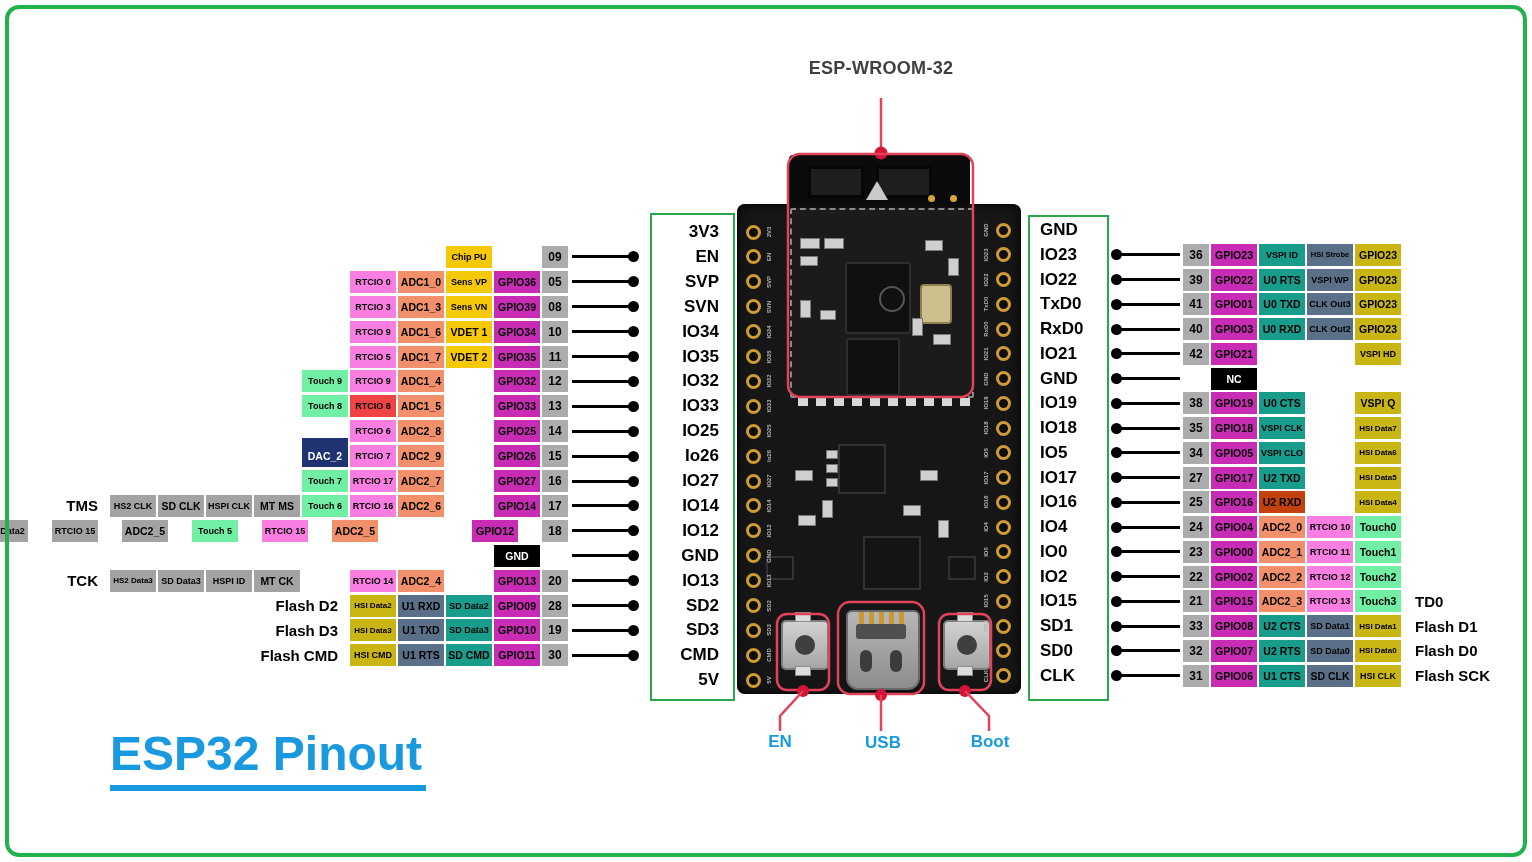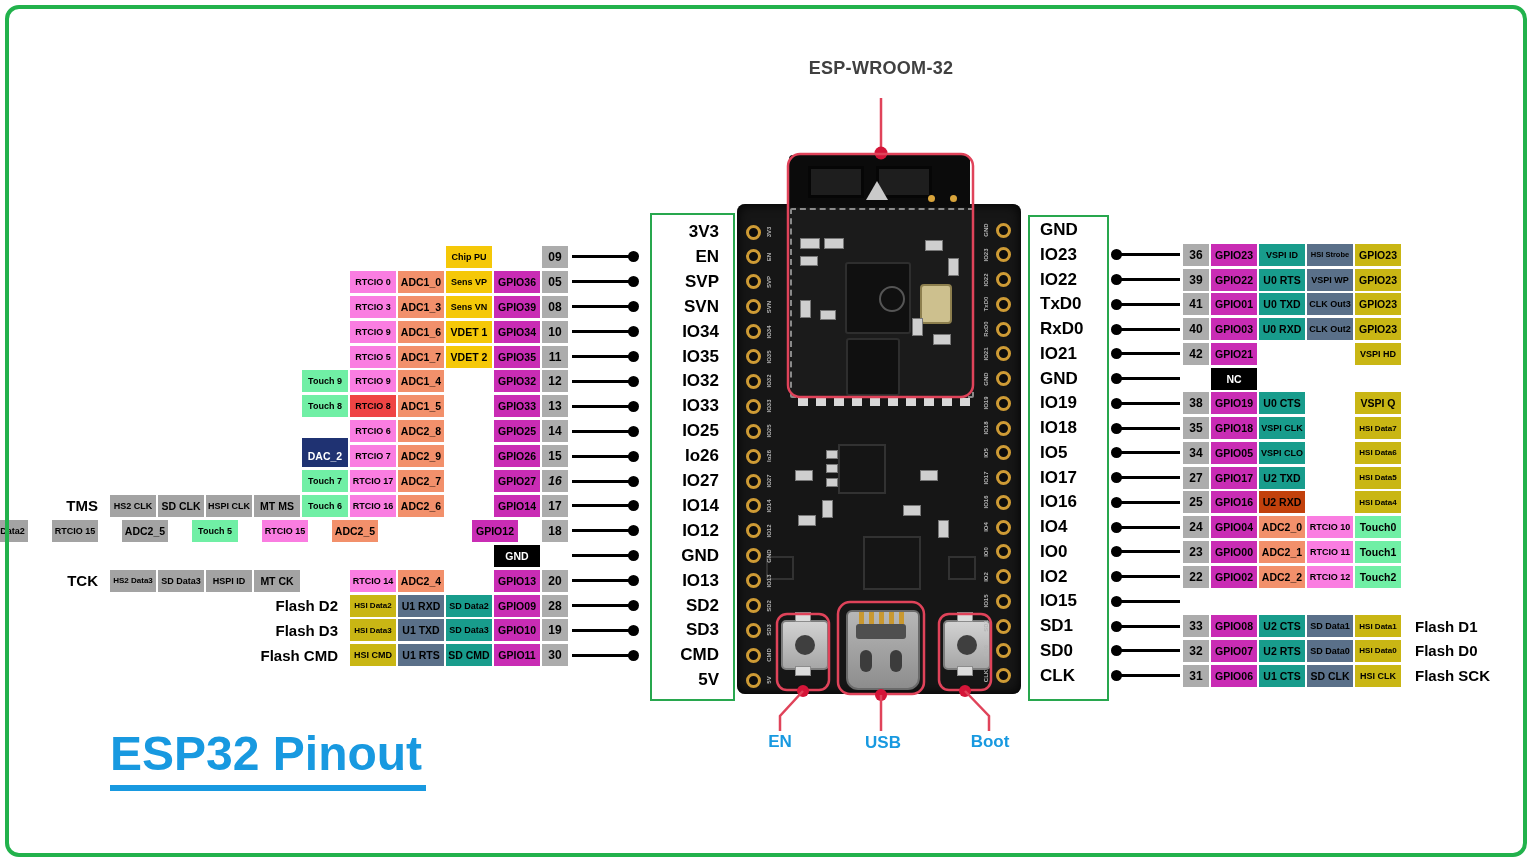--- a/index.html
+++ b/index.html
@@ -319,21 +319,21 @@
       </div>
       <div class="lpin" style="top: 456.1px;">Io26</div>
       <div class="hline" style="top: 454.6px; left: 572px; width: 58px;"></div>
       <div class="dot" style="top: 450.6px; left: 628px;"></div>
       <div class="lrow" style="top: 481px;">
         <span class="cell green" style="background: rgb(112, 239, 165); font-size: 9px;">Touch 7</span>
         <span class="cell pink" style="background: rgb(250, 125, 225); font-size: 9px;">RTCIO 17</span>
         <span class="cell salmon" style="background: rgb(242, 144, 107); font-size: 10.5px;">ADC2_7</span>
         <span class="cell sp"></span>
         <span class="cell magenta" style="background: rgb(201, 44, 180); font-size: 10.5px;">GPIO27</span>
-        <span class="cell num" style="background: rgb(172, 172, 172); font-style: italic;">16</span>
+        <span class="cell num" style="background: rgb(172, 172, 172);">16</span>
       </div>
       <div class="lpin" style="top: 481px;">IO27</div>
       <div class="hline" style="top: 479.5px; left: 572px; width: 58px;"></div>
       <div class="dot" style="top: 475.5px; left: 628px;"></div>
       <div class="lrow" style="top: 505.9px;">
         <span class="cell lbl">TMS</span>
         <span class="cell gray" style="background: rgb(163, 163, 163); font-size: 9px;">HS2 CLK</span>
         <span class="cell gray" style="background: rgb(163, 163, 163); font-size: 10.5px;">SD CLK</span>
         <span class="cell gray" style="background: rgb(163, 163, 163); font-size: 9px;">HSPI CLK</span>
         <span class="cell gray" style="background: rgb(163, 163, 163); font-size: 10.5px;">MT MS</span>
@@ -553,20 +553,28 @@
       <div class="rrow" style="top: 576.5px;">
         <span class="cell num" style="background: rgb(172, 172, 172);">22</span>
         <span class="cell magenta" style="background: rgb(201, 44, 180); font-size: 10.5px;">GPIO02</span>
         <span class="cell salmon" style="background: rgb(242, 144, 107); font-size: 10.5px;">ADC2_2</span>
         <span class="cell pink" style="background: rgb(250, 125, 225); font-size: 9px;">RTCIO 12</span>
         <span class="cell green" style="background: rgb(112, 239, 165); font-size: 10.5px;">Touch2</span>
       </div>
       <div class="rpin" style="top: 576.5px;">IO2</div>
       <div class="hline" style="top: 575px; left: 1121px; width: 59px;"></div>
       <div class="dot" style="top: 571px; left: 1110.5px;"></div>
+      <div class="rrow" style="top: 601.25px;">
+        <span class="cell num" style="background: rgb(172, 172, 172);">21</span>
+        <span class="cell magenta" style="background: rgb(201, 44, 180); font-size: 10.5px;">GPIO15</span>
+        <span class="cell salmon" style="background: rgb(242, 144, 107); font-size: 10.5px;">ADC2_3</span>
+        <span class="cell pink" style="background: rgb(250, 125, 225); font-size: 9px;">RTCIO 13</span>
+        <span class="cell green" style="background: rgb(112, 239, 165); font-size: 10.5px;">Touch3</span>
+        <span class="cell lbl">TD0</span>
+      </div>
       <div class="rpin" style="top: 601.25px;">IO15</div>
       <div class="hline" style="top: 599.75px; left: 1121px; width: 59px;"></div>
       <div class="dot" style="top: 595.75px; left: 1110.5px;"></div>
       <div class="rrow" style="top: 626px;">
         <span class="cell num" style="background: rgb(172, 172, 172);">33</span>
         <span class="cell magenta" style="background: rgb(201, 44, 180); font-size: 10.5px;">GPIO08</span>
         <span class="cell teal" style="background: rgb(24, 156, 140); font-size: 10.5px;">U2 CTS</span>
         <span class="cell slate" style="background: rgb(90, 112, 137); font-size: 9px;">SD Data1</span>
         <span class="cell olive" style="background: rgb(201, 182, 20); font-size: 8px;">HSI Data1</span>
         <span class="cell lbl">Flash D1</span>

